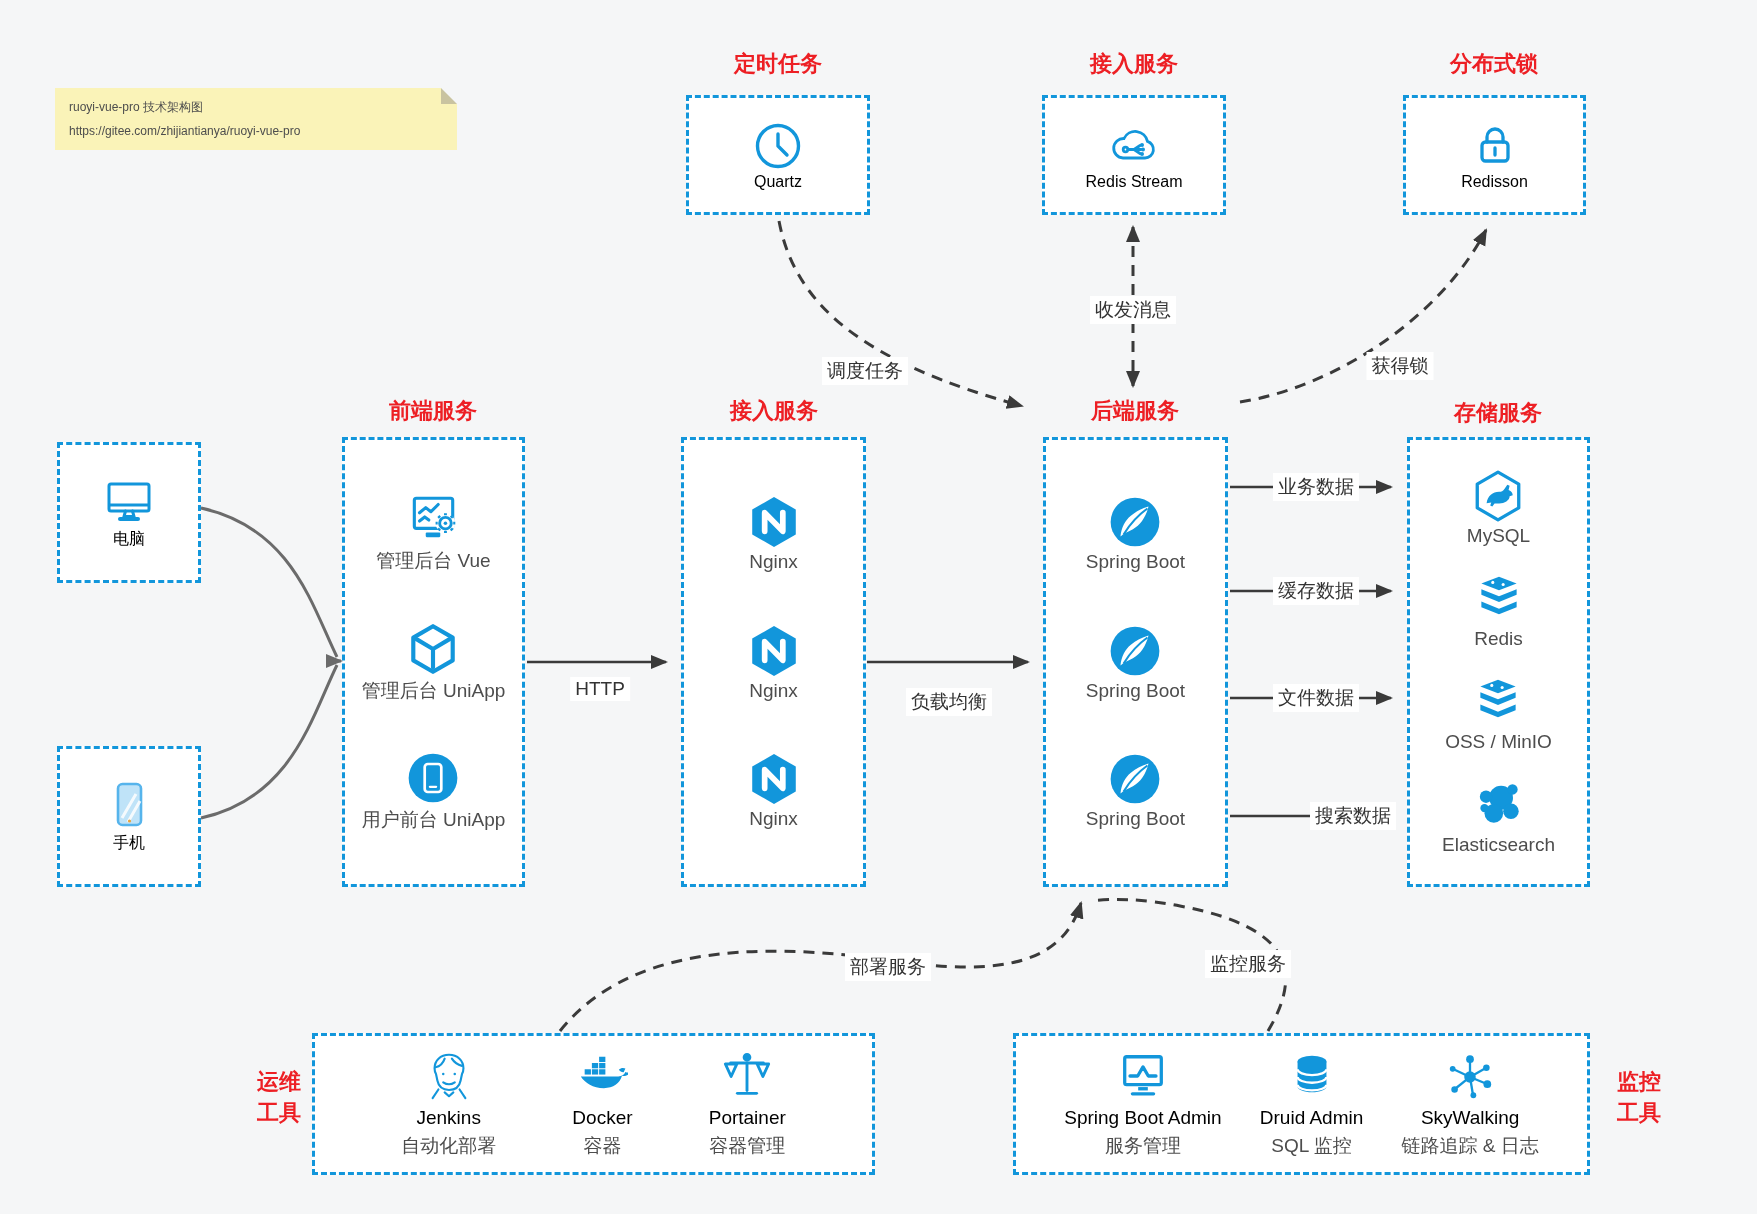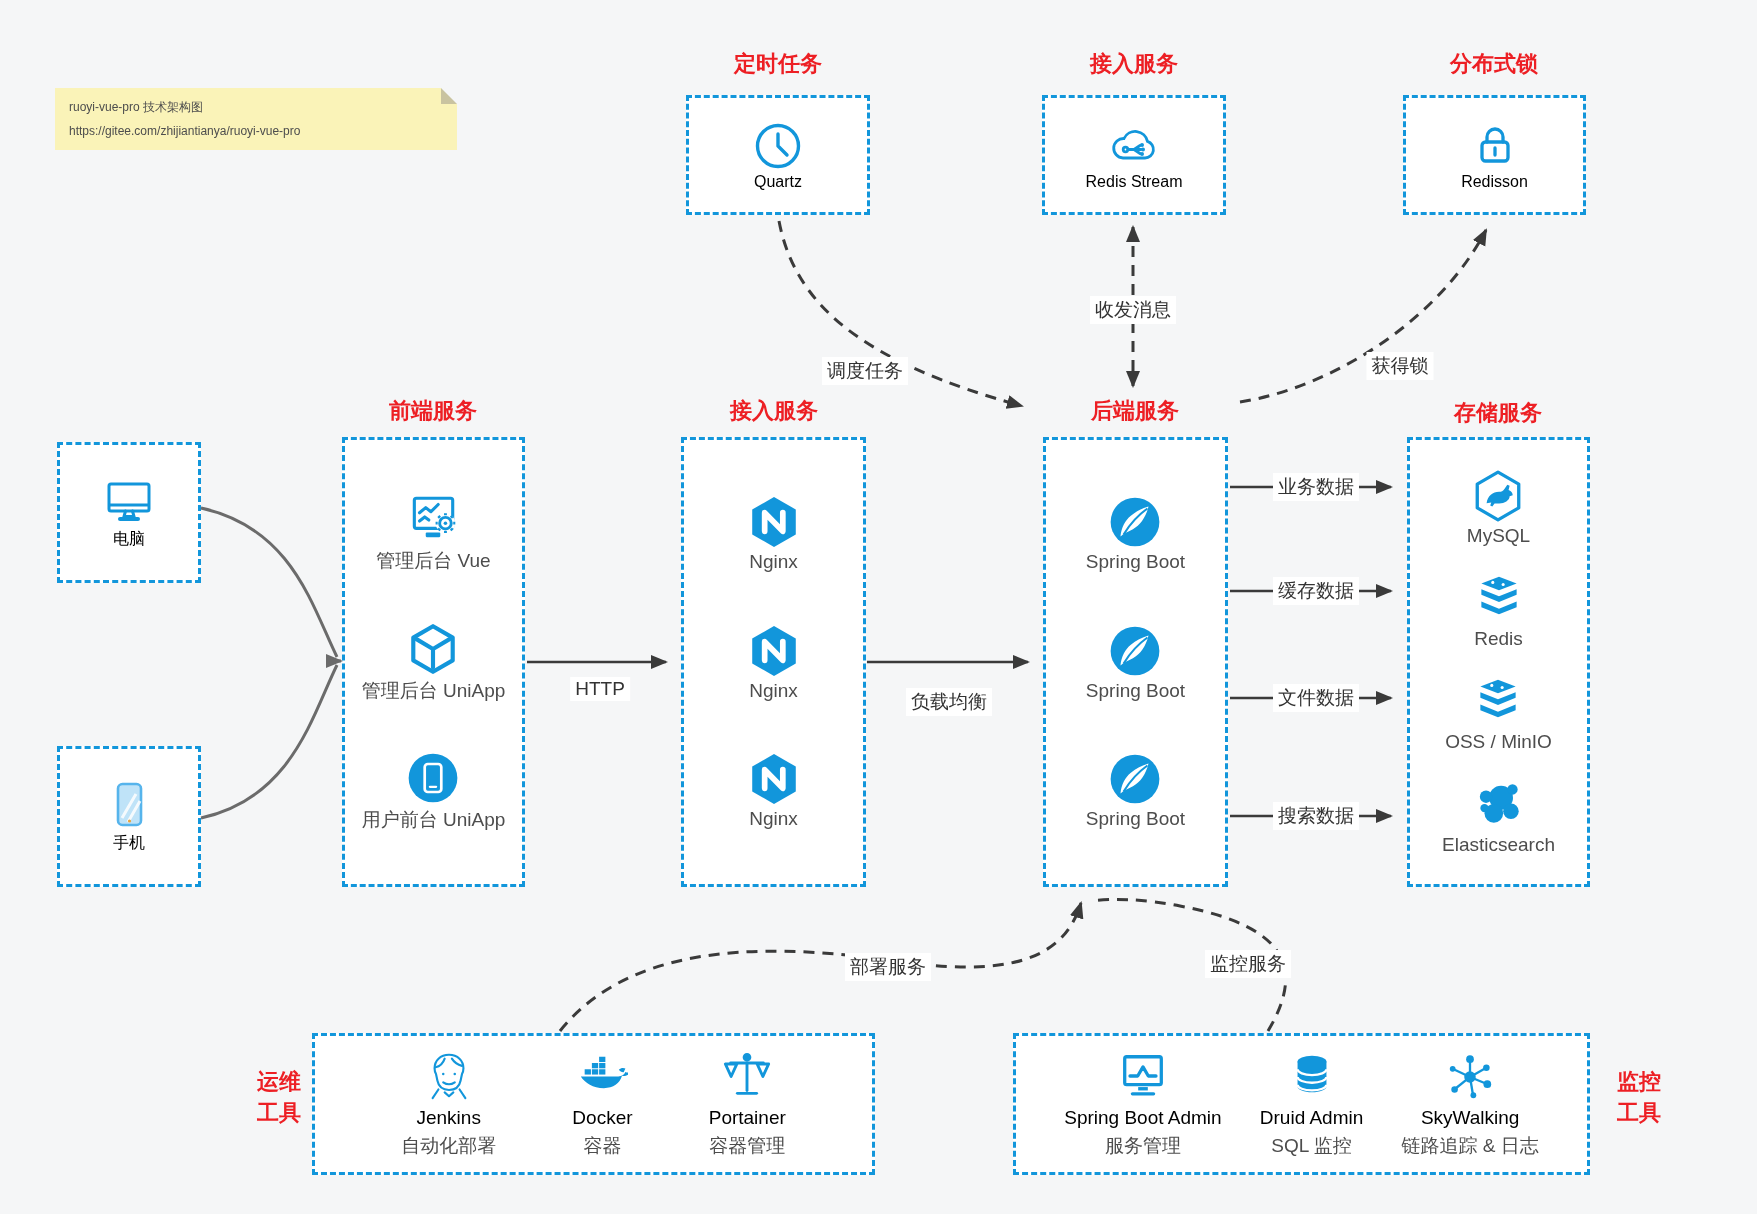--- a/index.html
+++ b/index.html
@@ -424,17 +424,17 @@
   </div>
 
   <div class="edge-label" style="left:600px;top:662px;margin-top:27px;">HTTP</div>
   <div class="edge-label" style="left:949px;top:662px;margin-top:40px;">负载均衡</div>
   <div class="edge-label" style="left:865px;top:371px;">调度任务</div>
   <div class="edge-label" style="left:1133px;top:310px;">收发消息</div>
   <div class="edge-label" style="left:1400px;top:366px;">获得锁</div>
   <div class="edge-label" style="left:1316px;top:487px;">业务数据</div>
   <div class="edge-label" style="left:1316px;top:591px;">缓存数据</div>
   <div class="edge-label" style="left:1316px;top:698px;">文件数据</div>
-  <div class="edge-label" style="left:1316px;top:816px;text-align:right;">搜索数据</div>
+  <div class="edge-label" style="left:1353px;top:816px;text-align:right;">搜索数据</div>
   <div class="edge-label" style="left:888px;top:967px;">部署服务</div>
   <div class="edge-label" style="left:1248px;top:964px;">监控服务</div>
 
 </div>
 
 </body></html>

